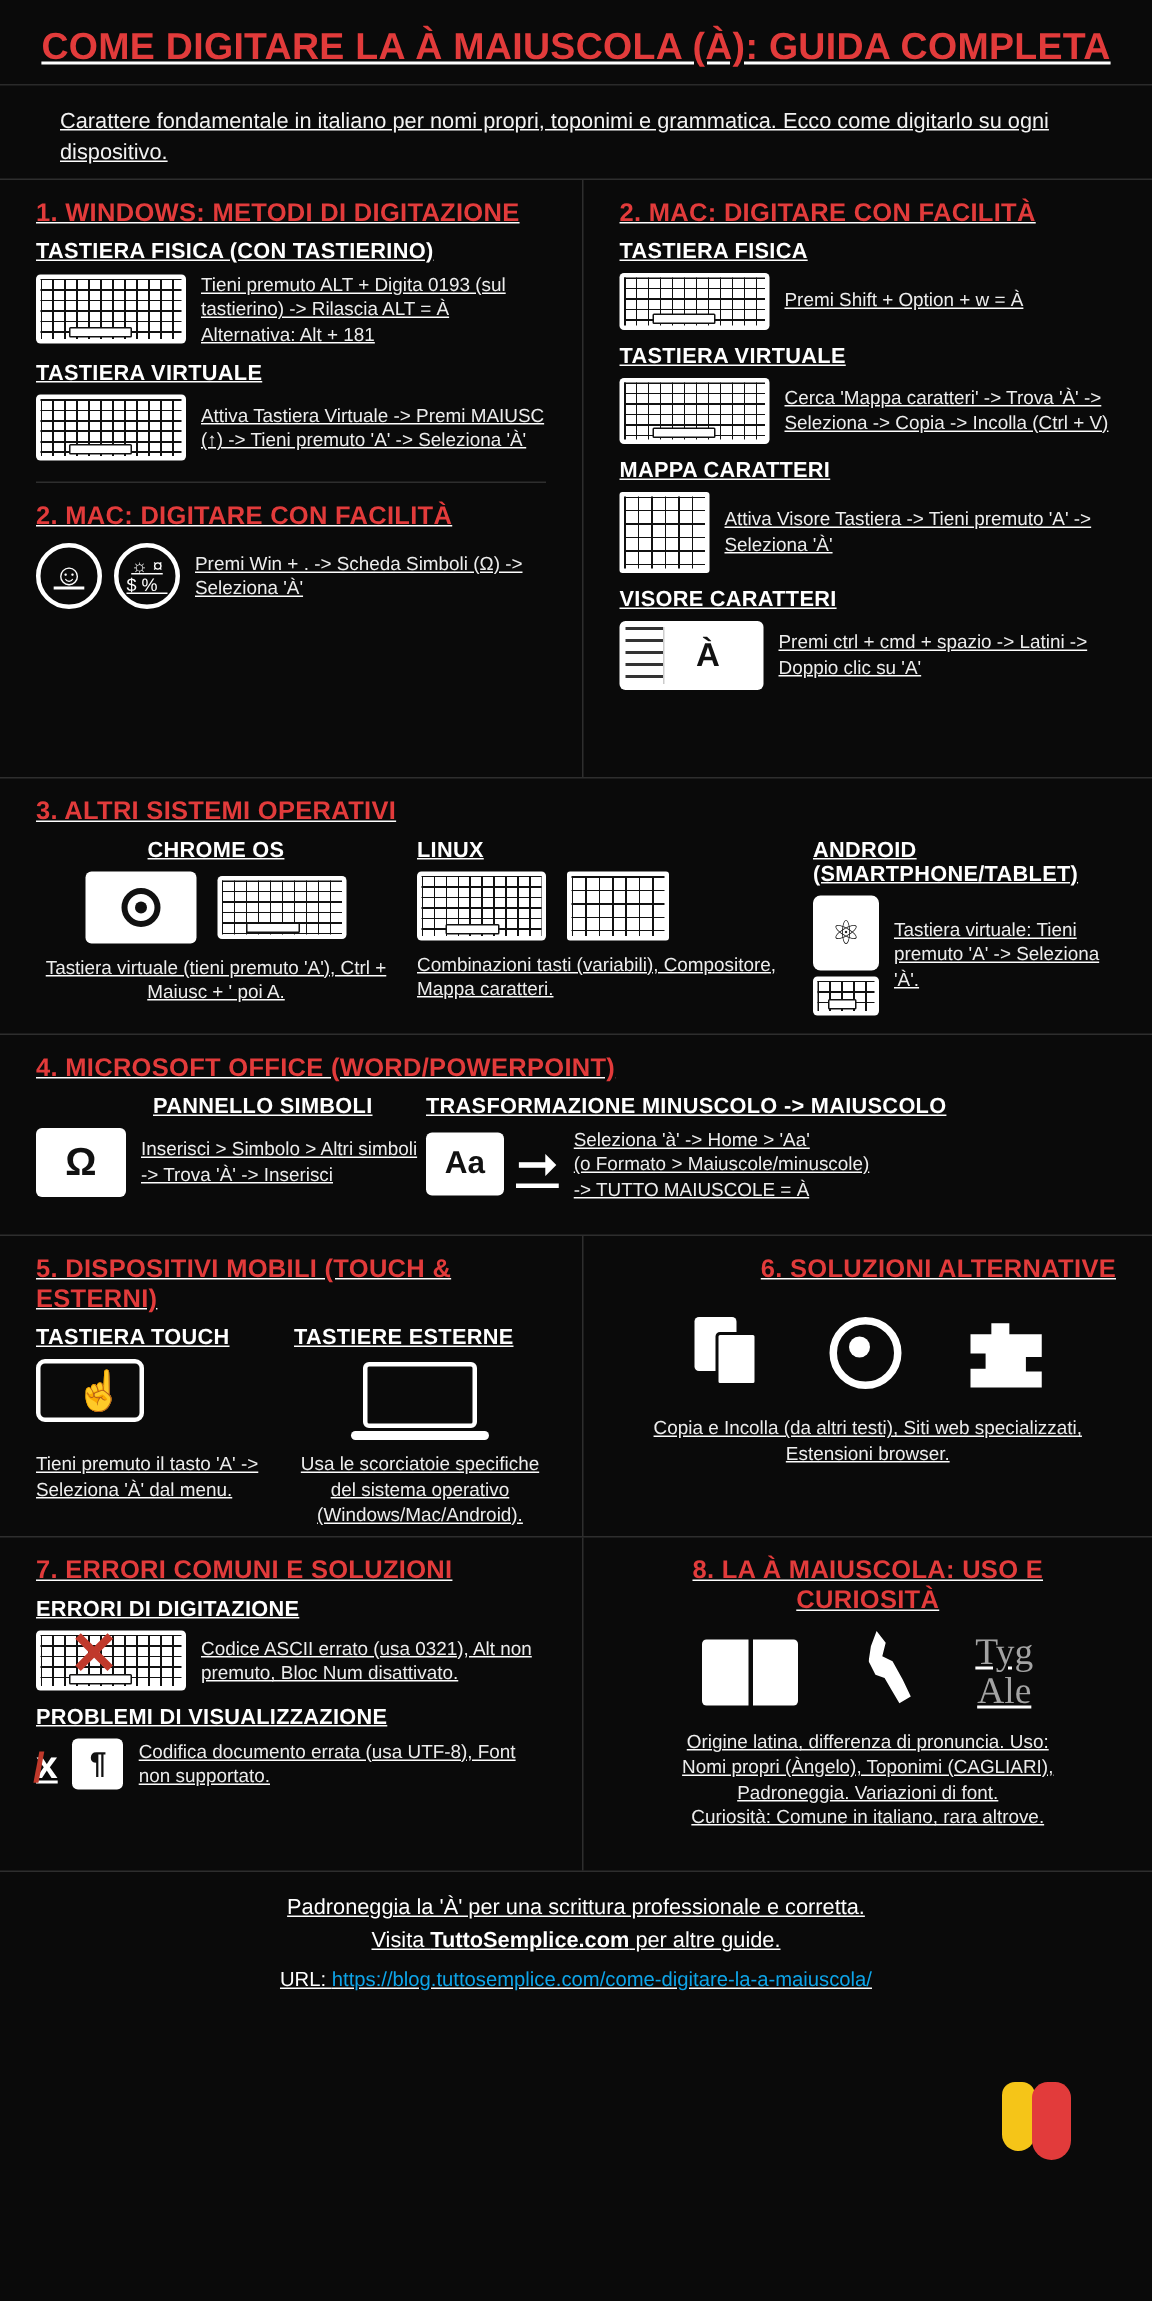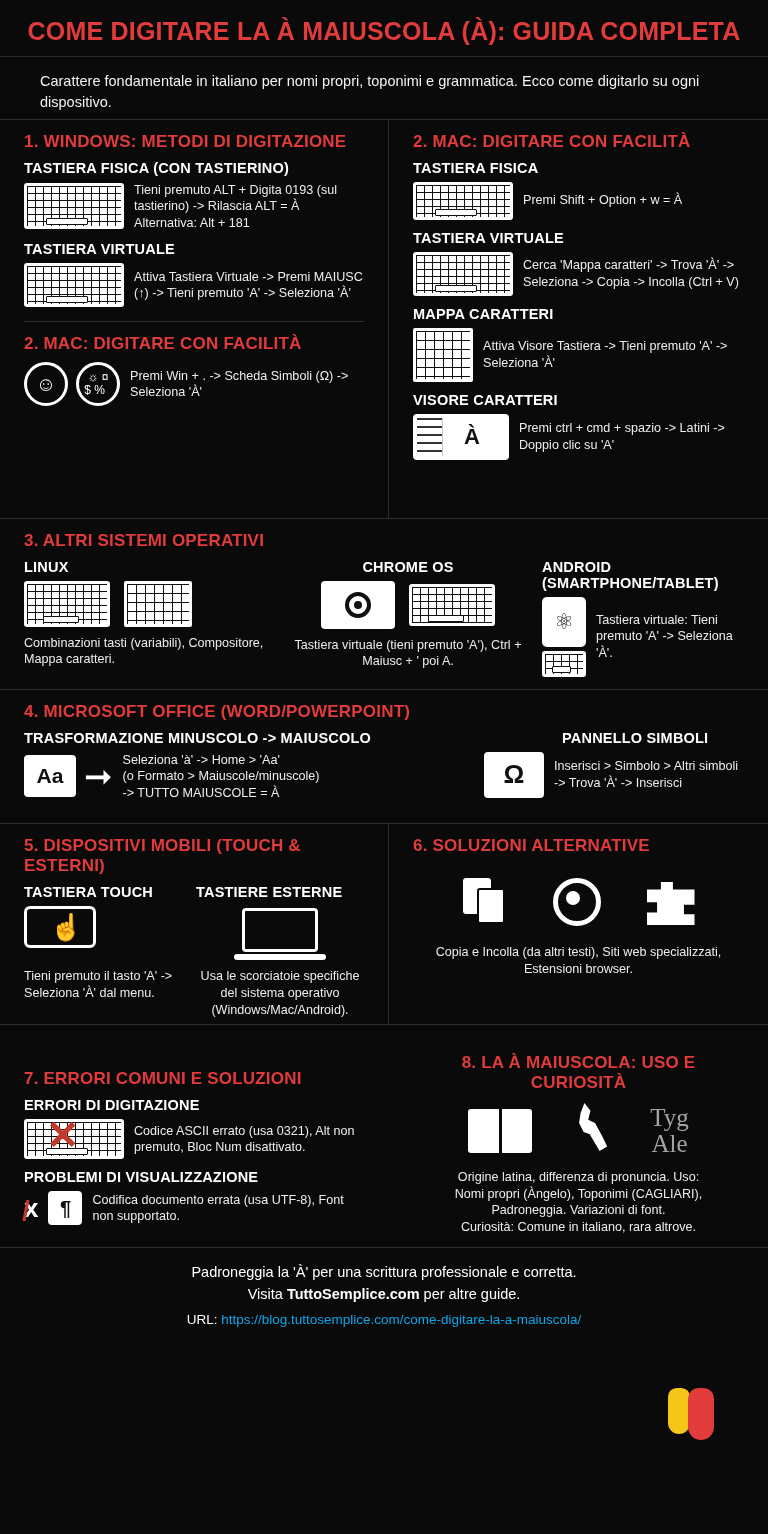--- a/index.html
+++ b/index.html
@@ -3,21 +3,21 @@
 <meta charset="utf-8">
 <style>
   * { box-sizing: border-box; margin:0; padding:0; }
   body {
     width: 768px; height: 1534px;
     background: #0a0a0a;
     font-family: "Liberation Sans", sans-serif;
     color: #ffffff;
     overflow: hidden;
   }
-  .page { width:768px; height:1534px; position:relative; background:#0a0a0a; }
+  .page { width:768px; height:1534px; position:relative; background:#0a0a0a;text-decoration:underline; }
 
   .hdr {
     padding: 18px 16px 10px 16px;
     text-align:center;
     border-bottom: 1px solid #2a2a2a;
   }
   .hdr h1 {
     color:#e23b3b;
     font-size: 25px;
     letter-spacing: 0.2px;
@@ -198,46 +198,46 @@
         <div class="desc txt">Premi ctrl + cmd + spazio -&gt; Latini -&gt; Doppio clic su 'A'</div>
       </div>
     </div>
   </div>
 
   <div class="hline"></div>
 
   <div class="cellpad">
     <div class="sec-title">3. Altri Sistemi Operativi</div>
     <div class="row" style="gap:14px;">
-      <div class="col" style="flex:0 0 250px;">
-        <div class="sub-title">Linux</div>
-        <div style="display:flex;gap:14px;margin:6px 0 8px 0;">
-          <div class="kb" style="width:86px;height:46px;">
-              <div class="keys"></div>
-            </div>
-          <div class="grid-icon" style="width:68px;height:46px;">
-              <div class="g"></div>
-            </div>
-        </div>
-        <div class="txt">Combinazioni tasti (variabili), Compositore, Mappa caratteri.</div>
-      </div>
-
       <div class="col" style="flex:0 0 240px;">
         <div class="sub-title" style="text-align:center;">Chrome OS</div>
         <div style="display:flex;gap:14px;justify-content:center;margin:6px 0 8px 0;align-items:center;">
           <div style="width:74px;height:48px;background:#fff;border-radius:4px;display:flex;align-items:center;justify-content:center;">
             <div style="width:26px;height:26px;border-radius:50%;border:4px solid #111;position:relative;">
               <div style="position:absolute;left:5px;top:5px;width:8px;height:8px;background:#111;border-radius:50%;"></div>
             </div>
           </div>
           <div class="kb" style="width:86px;height:42px;">
               <div class="keys"></div>
             </div>
         </div>
         <div class="txt center">Tastiera virtuale (tieni premuto 'A'), Ctrl + Maiusc + ' poi A.</div>
+      </div>
+
+      <div class="col" style="flex:0 0 250px;">
+        <div class="sub-title">Linux</div>
+        <div style="display:flex;gap:14px;margin:6px 0 8px 0;">
+          <div class="kb" style="width:86px;height:46px;">
+              <div class="keys"></div>
+            </div>
+          <div class="grid-icon" style="width:68px;height:46px;">
+              <div class="g"></div>
+            </div>
+        </div>
+        <div class="txt">Combinazioni tasti (variabili), Compositore, Mappa caratteri.</div>
       </div>
 
       <div class="col">
         <div class="sub-title">Android (Smartphone/Tablet)</div>
         <div style="display:flex;gap:10px;align-items:center;margin-top:6px;">
           <div style="display:flex;flex-direction:column;gap:4px;">
             <div style="width:44px;height:50px;background:#fff;border-radius:5px;display:flex;align-items:center;justify-content:center;color:#111;font-size:22px;">⚛</div>
             <div class="kb" style="width:44px;height:26px;">
                 <div class="keys"></div>
               </div>
@@ -246,39 +246,39 @@
         </div>
       </div>
     </div>
   </div>
 
   <div class="hline"></div>
 
   <div class="cellpad">
     <div class="sec-title">4. Microsoft Office (Word/PowerPoint)</div>
     <div class="row">
+      <div class="col">
+        <div class="sub-title" style="margin-left:78px;">Pannello Simboli</div>
+        <div class="item" style="margin-top:4px;">
+          <div class="art">
+            <div class="tile" style="width:60px;height:46px;font-size:26px;">Ω</div>
+          </div>
+          <div class="desc txt">Inserisci &gt; Simbolo &gt; Altri simboli -&gt; Trova 'À' -&gt; Inserisci</div>
+        </div>
+      </div>
       <div class="col" style="flex:0 0 460px;">
         <div class="sub-title">Trasformazione Minuscolo -&gt; Maiuscolo</div>
         <div class="item" style="margin-top:4px;">
           <div class="art" style="display:flex;align-items:center;gap:8px;">
             <div class="tile" style="width:52px;height:42px;font-size:21px;">Aa</div>
             <div style="font-size:34px;line-height:1;color:#fff;">➞</div>
           </div>
           <div class="desc txt" style="white-space:pre-line;">Seleziona 'à' -&gt; Home &gt; 'Aa'
 (o Formato &gt; Maiuscole/minuscole)
 -&gt; TUTTO MAIUSCOLE = À</div>
-        </div>
-      </div>
-      <div class="col">
-        <div class="sub-title" style="margin-left:78px;">Pannello Simboli</div>
-        <div class="item" style="margin-top:4px;">
-          <div class="art">
-            <div class="tile" style="width:60px;height:46px;font-size:26px;">Ω</div>
-          </div>
-          <div class="desc txt">Inserisci &gt; Simbolo &gt; Altri simboli -&gt; Trova 'À' -&gt; Inserisci</div>
         </div>
       </div>
     </div>
   </div>
 
   <div class="hline"></div>
 
   <div class="row" style="height:200px;">
     <div class="col cellpad" style="flex:0 0 388px;">
       <div class="sec-title">5. Dispositivi Mobili (Touch &amp; Esterni)</div>
@@ -298,39 +298,39 @@
             <div style="width:92px;height:6px;background:#fff;border-radius:3px;margin-top:2px;"></div>
           </div>
           <div class="txt center">Usa le scorciatoie specifiche del sistema operativo (Windows/Mac/Android).</div>
         </div>
       </div>
     </div>
 
     <div class="vline"></div>
 
     <div class="col cellpad">
-      <div class="sec-title" style="text-align:left;">6. Soluzioni Alternative</div>
+      <div class="sec-title" style="text-align:right;">6. Soluzioni Alternative</div>
       <div style="display:flex;justify-content:center;gap:46px;align-items:center;margin:22px 0 18px 0;">
         <div style="position:relative;width:44px;height:48px;">
           <div style="position:absolute;left:0;top:0;width:28px;height:36px;background:#fff;border-radius:3px;"></div>
           <div style="position:absolute;left:14px;top:10px;width:28px;height:36px;background:#fff;border-radius:3px;border:2px solid #0a0a0a;"></div>
         </div>
         <div style="width:48px;height:48px;border-radius:50%;border:5px solid #fff;position:relative;">
           <div style="position:absolute;left:8px;top:8px;width:14px;height:14px;background:#fff;border-radius:50%;"></div>
         </div>
         <div style="width:48px;height:46px;background:#fff;
              clip-path: polygon(0% 22%, 30% 22%, 30% 6%, 55% 6%, 55% 22%, 100% 22%, 100% 55%, 78% 55%, 78% 76%, 100% 76%, 100% 100%, 0% 100%, 0% 72%, 22% 72%, 22% 50%, 0% 50%);"></div>
       </div>
       <div class="txt center">Copia e Incolla (da altri testi), Siti web specializzati, Estensioni browser.</div>
     </div>
   </div>
 
   <div class="hline"></div>
 
-  <div class="row" style="height:222px;align-items:flex-end;">
+  <div class="row" style="height:222px;">
     <div class="col cellpad" style="flex:0 0 388px;">
       <div class="sec-title">7. Errori Comuni e Soluzioni</div>
       <div class="sub-title">Errori di Digitazione</div>
       <div class="item">
         <div class="art" style="position:relative;">
           <div class="kb" style="width:100px;height:40px;">
               <div class="keys"></div>
             </div>
           <div style="position:absolute;left:22px;top:-4px;color:#c0392b;font-size:40px;line-height:1;font-weight:bold;">✕</div>
         </div>

